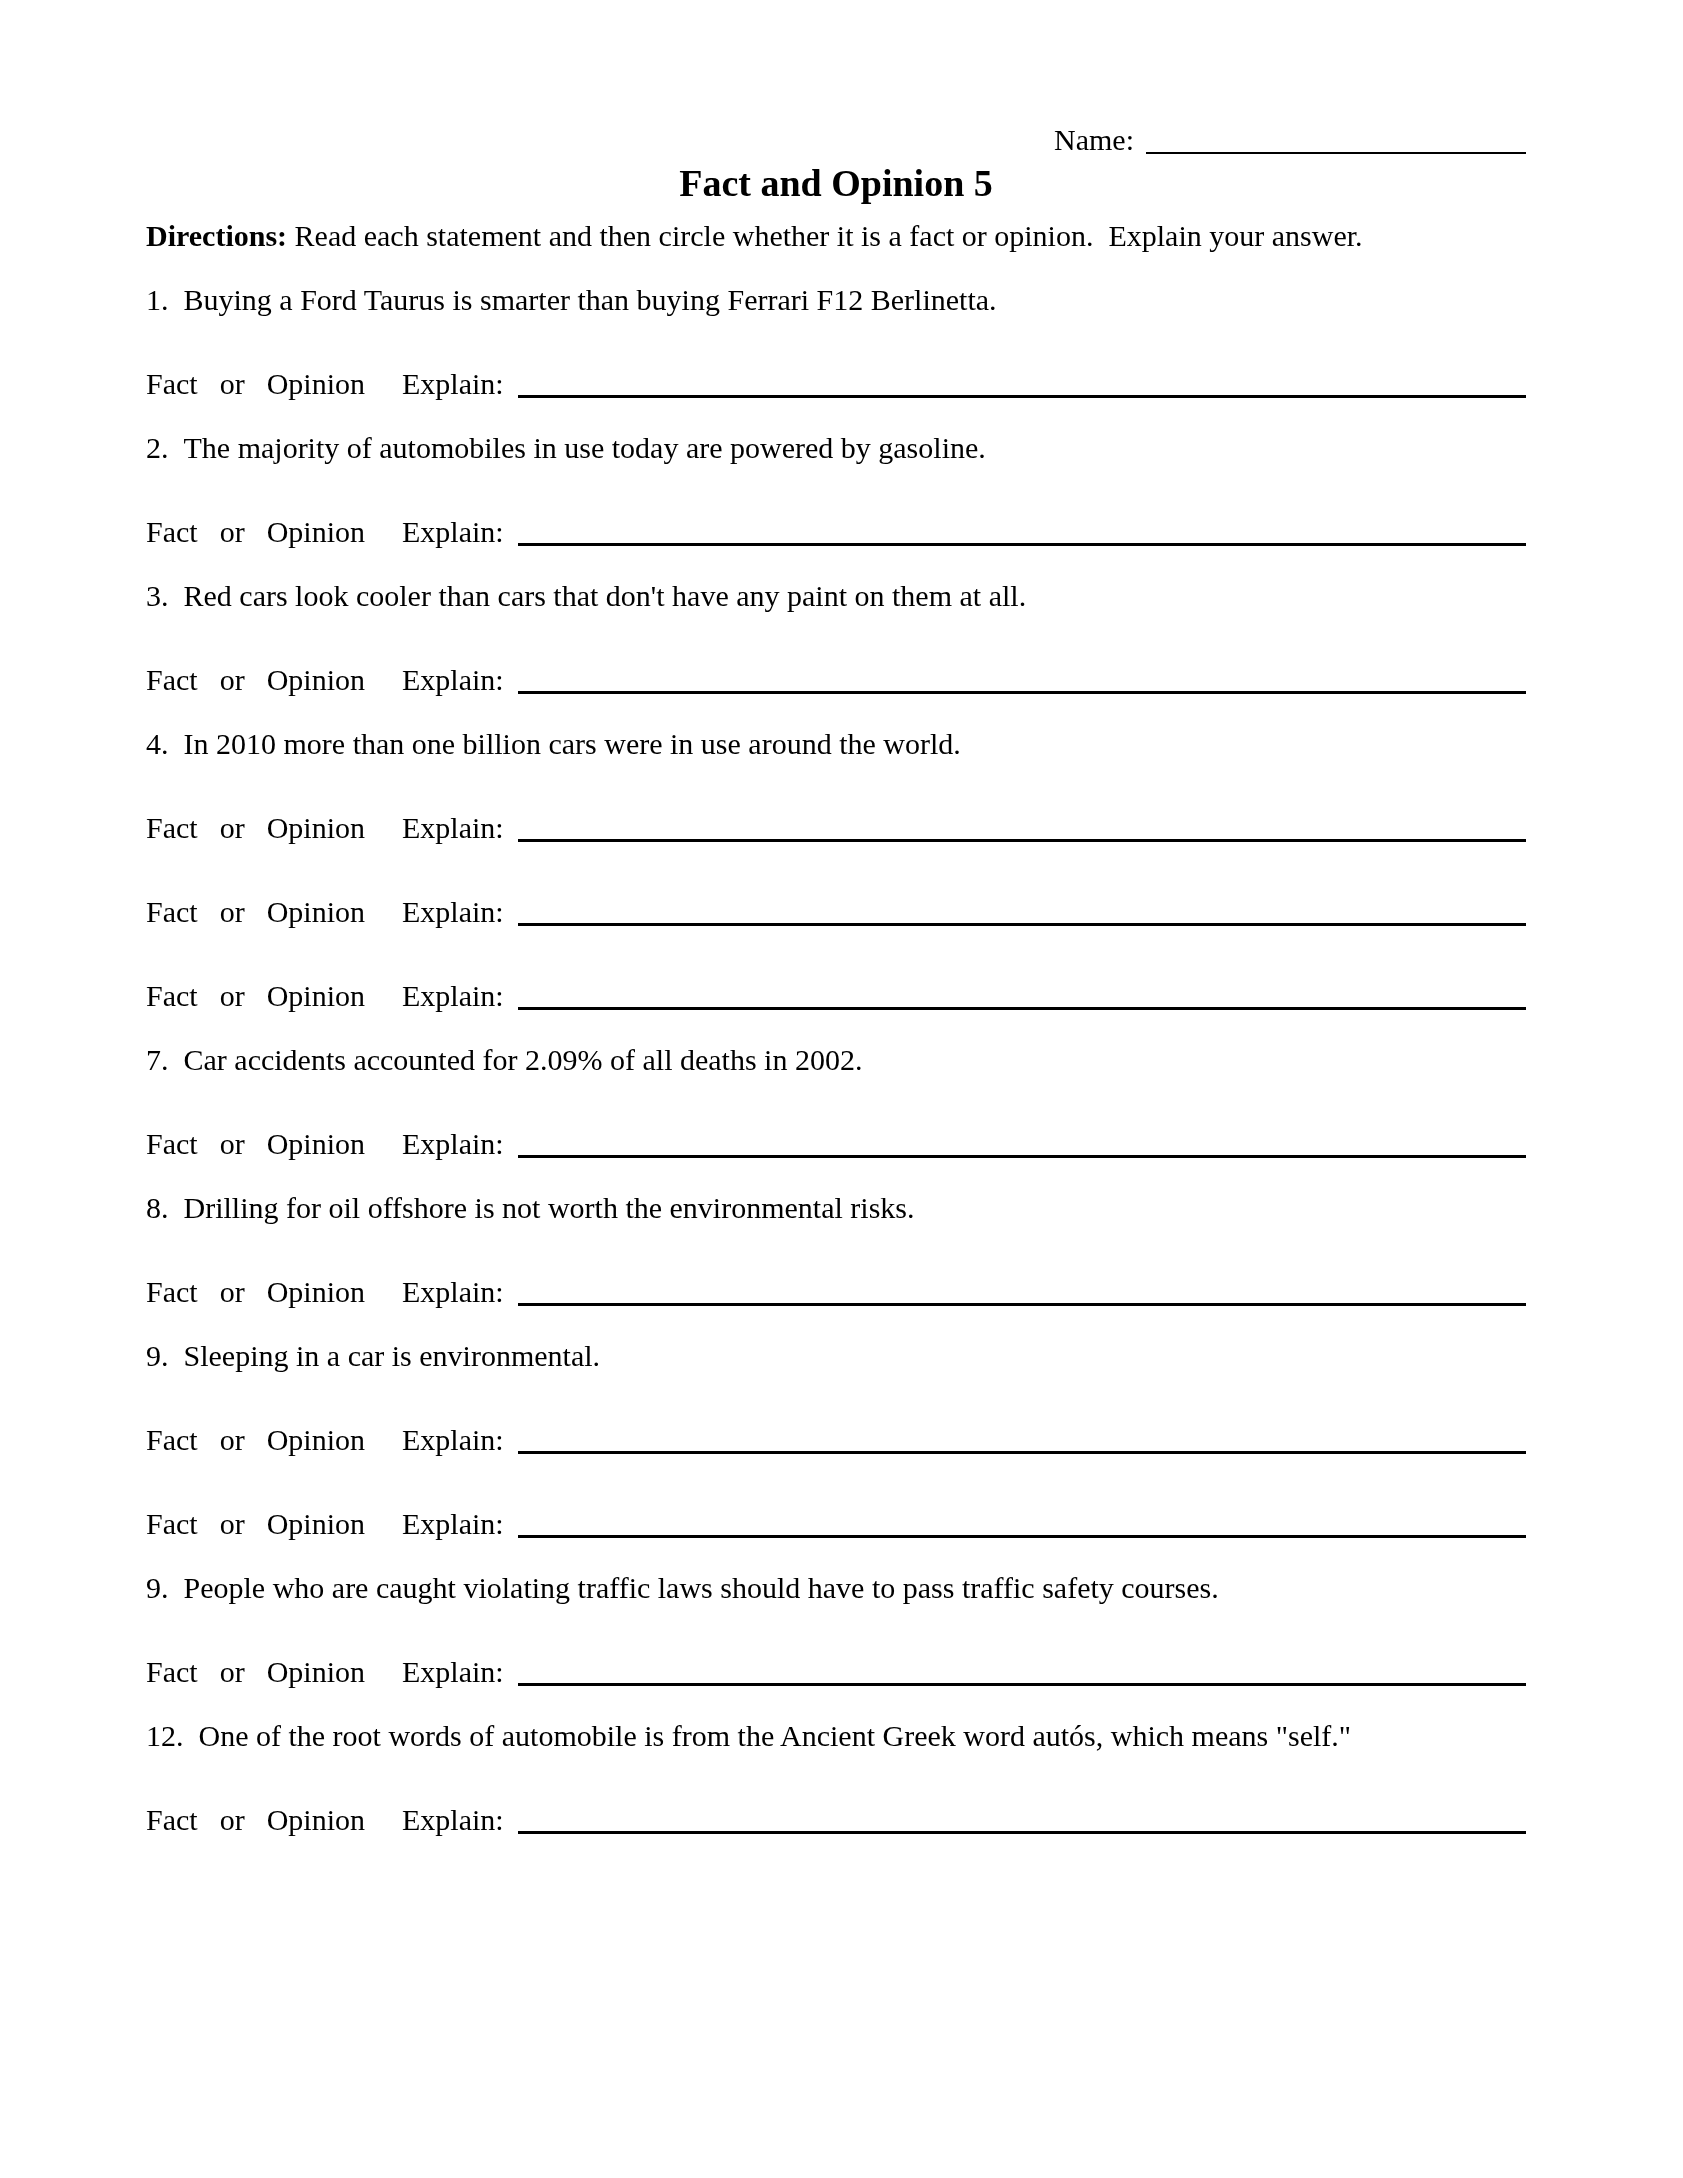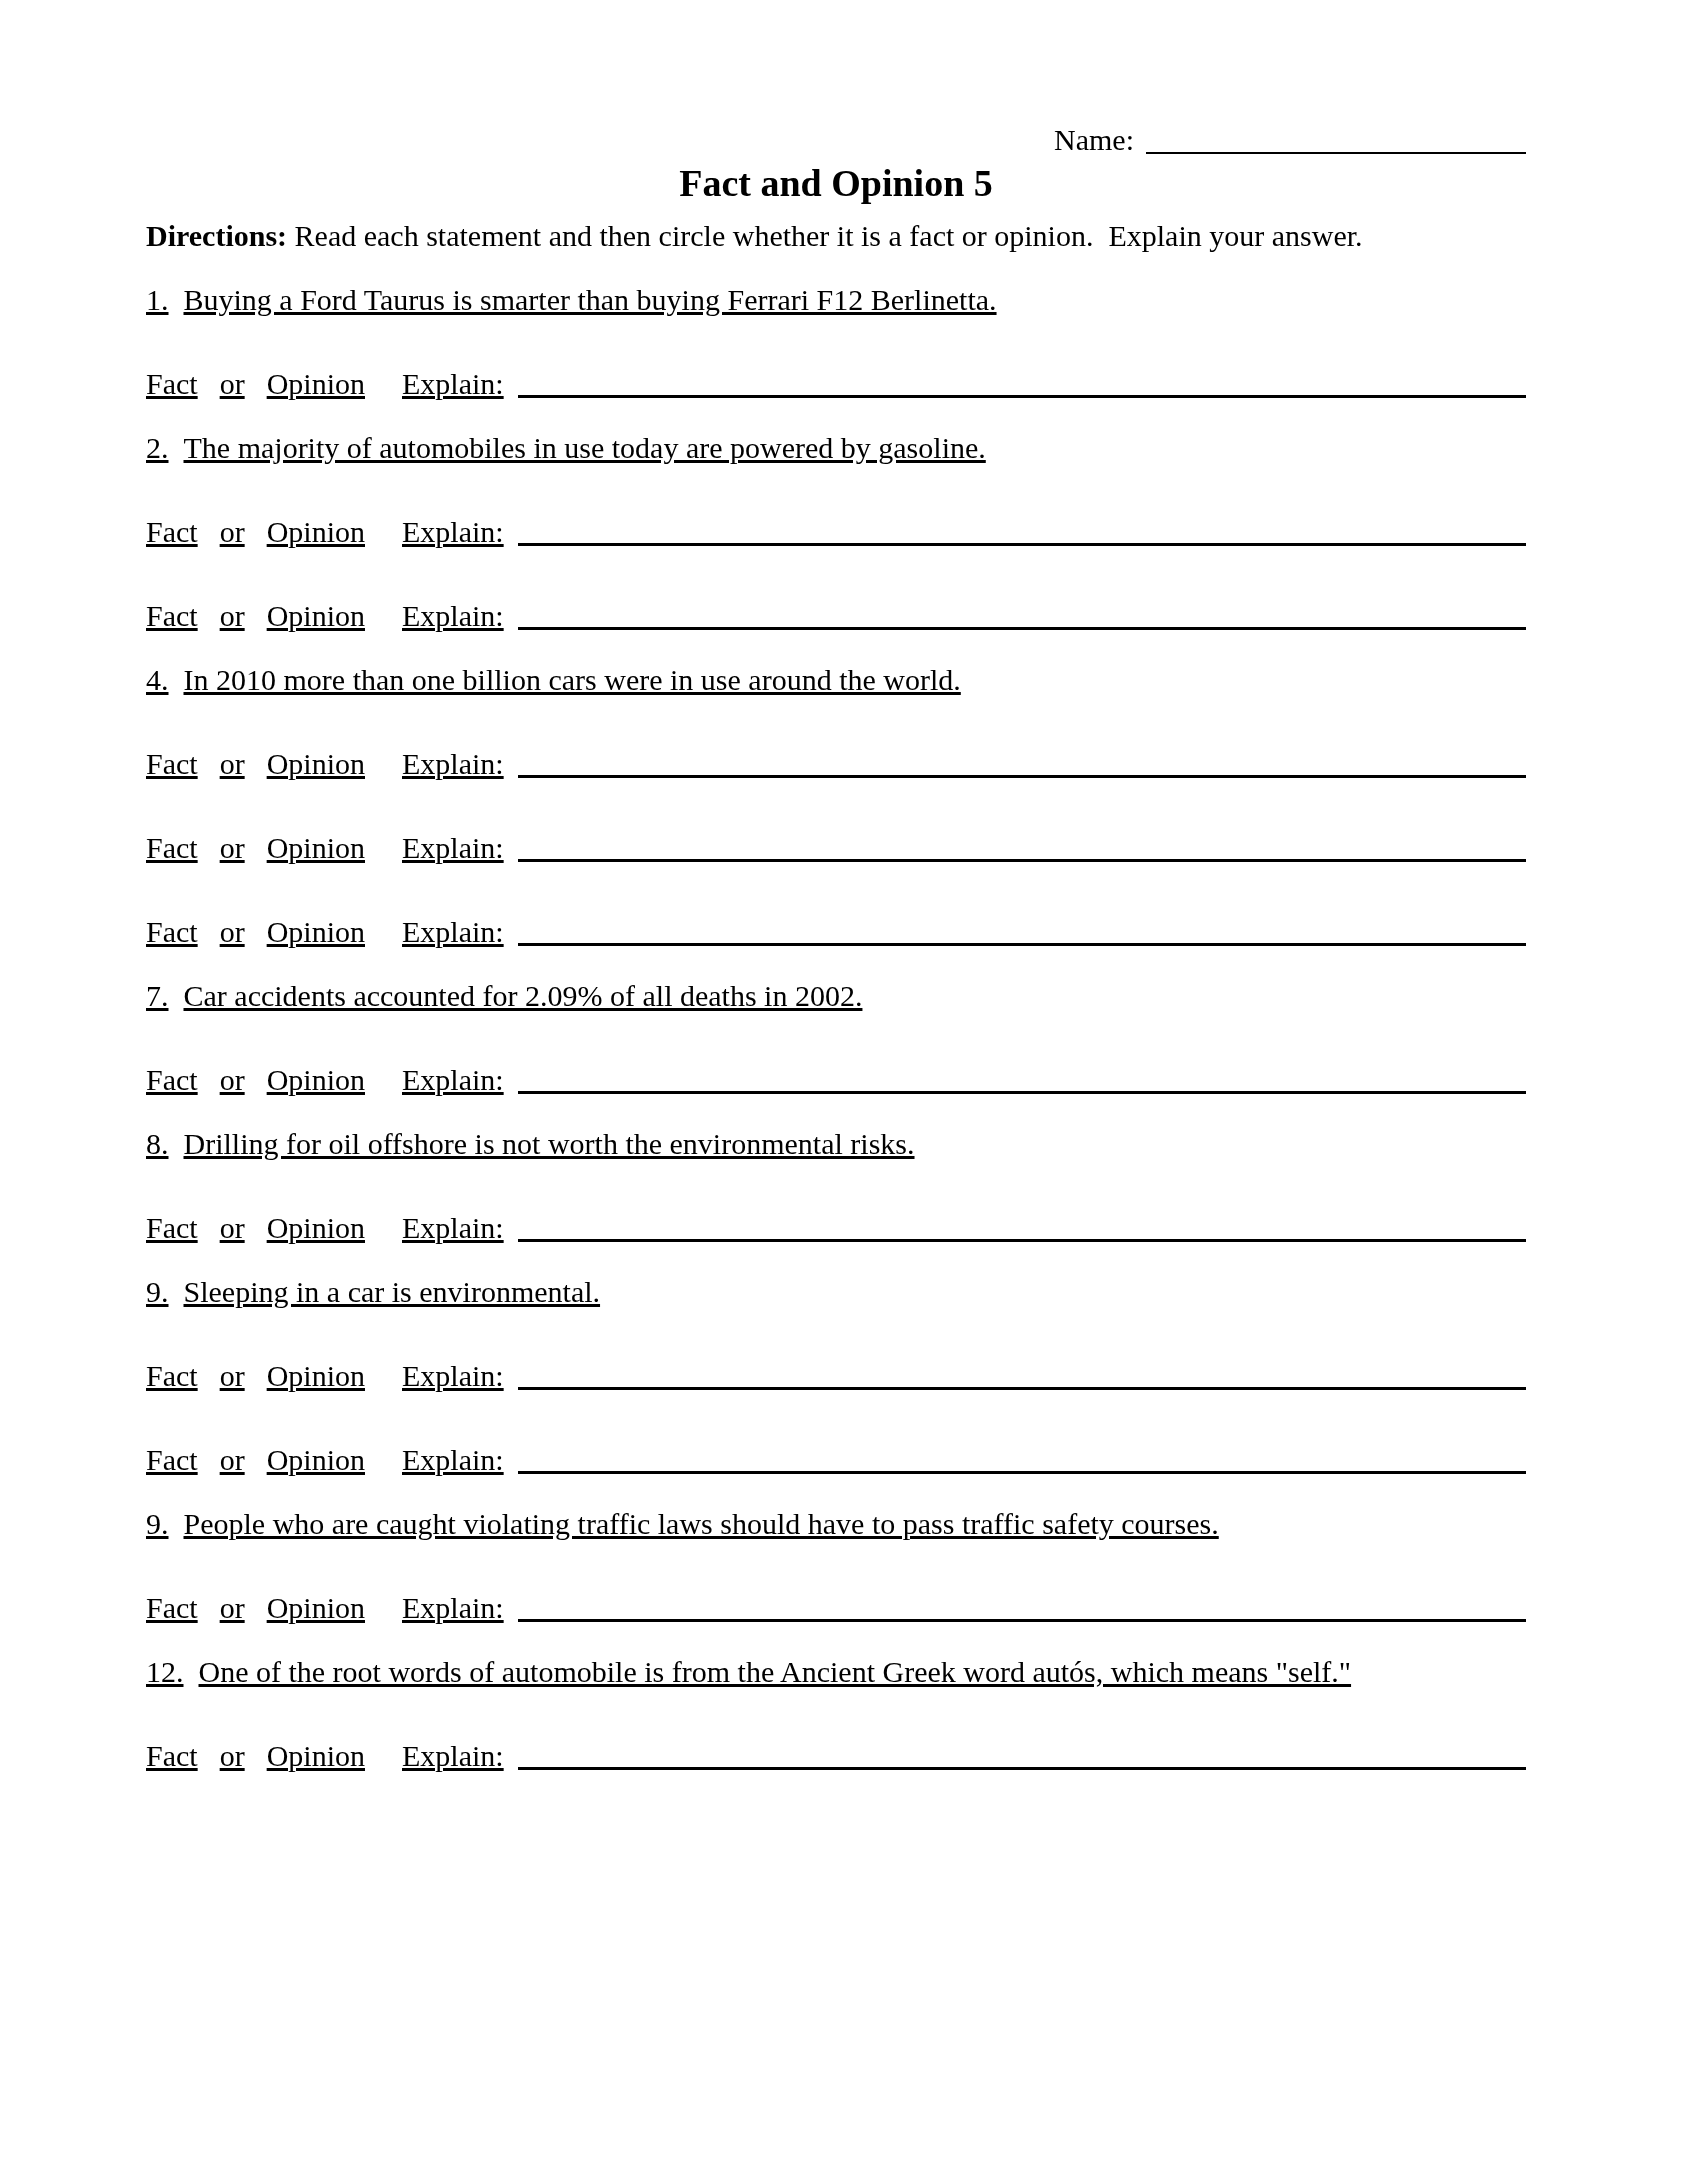--- a/index.html
+++ b/index.html
@@ -45,21 +45,20 @@
     font-size: 30px;
     line-height: 40px;
     margin-top: 10px;
     white-space: pre-wrap;
   }
   .directions .dir-label {
     font-weight: bold;
   }
   .qa {
     margin-top: 24px;
-    text-decoration: underline;
   }
   .statement {
     font-size: 30px;
     line-height: 40px;
     white-space: nowrap;
     margin: 0;
   }
   .statement .num {
     margin-right: 15px;
   }
@@ -110,20 +109,21 @@
     <div class="answer-row">
       <span>Fact</span>
       <span class="w-or">or</span>
       <span class="w-opinion">Opinion</span>
       <span class="w-explain">Explain:</span>
       <span class="ans-line"></span>
     </div>
   </div>
 
   <div class="qa">
+    <p class="statement"><span class="num">3.</span><span>Red cars look cooler than cars that don't have any paint on them at all.</span></p>
     <div class="answer-row">
       <span>Fact</span>
       <span class="w-or">or</span>
       <span class="w-opinion">Opinion</span>
       <span class="w-explain">Explain:</span>
       <span class="ans-line"></span>
     </div>
   </div>
 
   <div class="qa">

